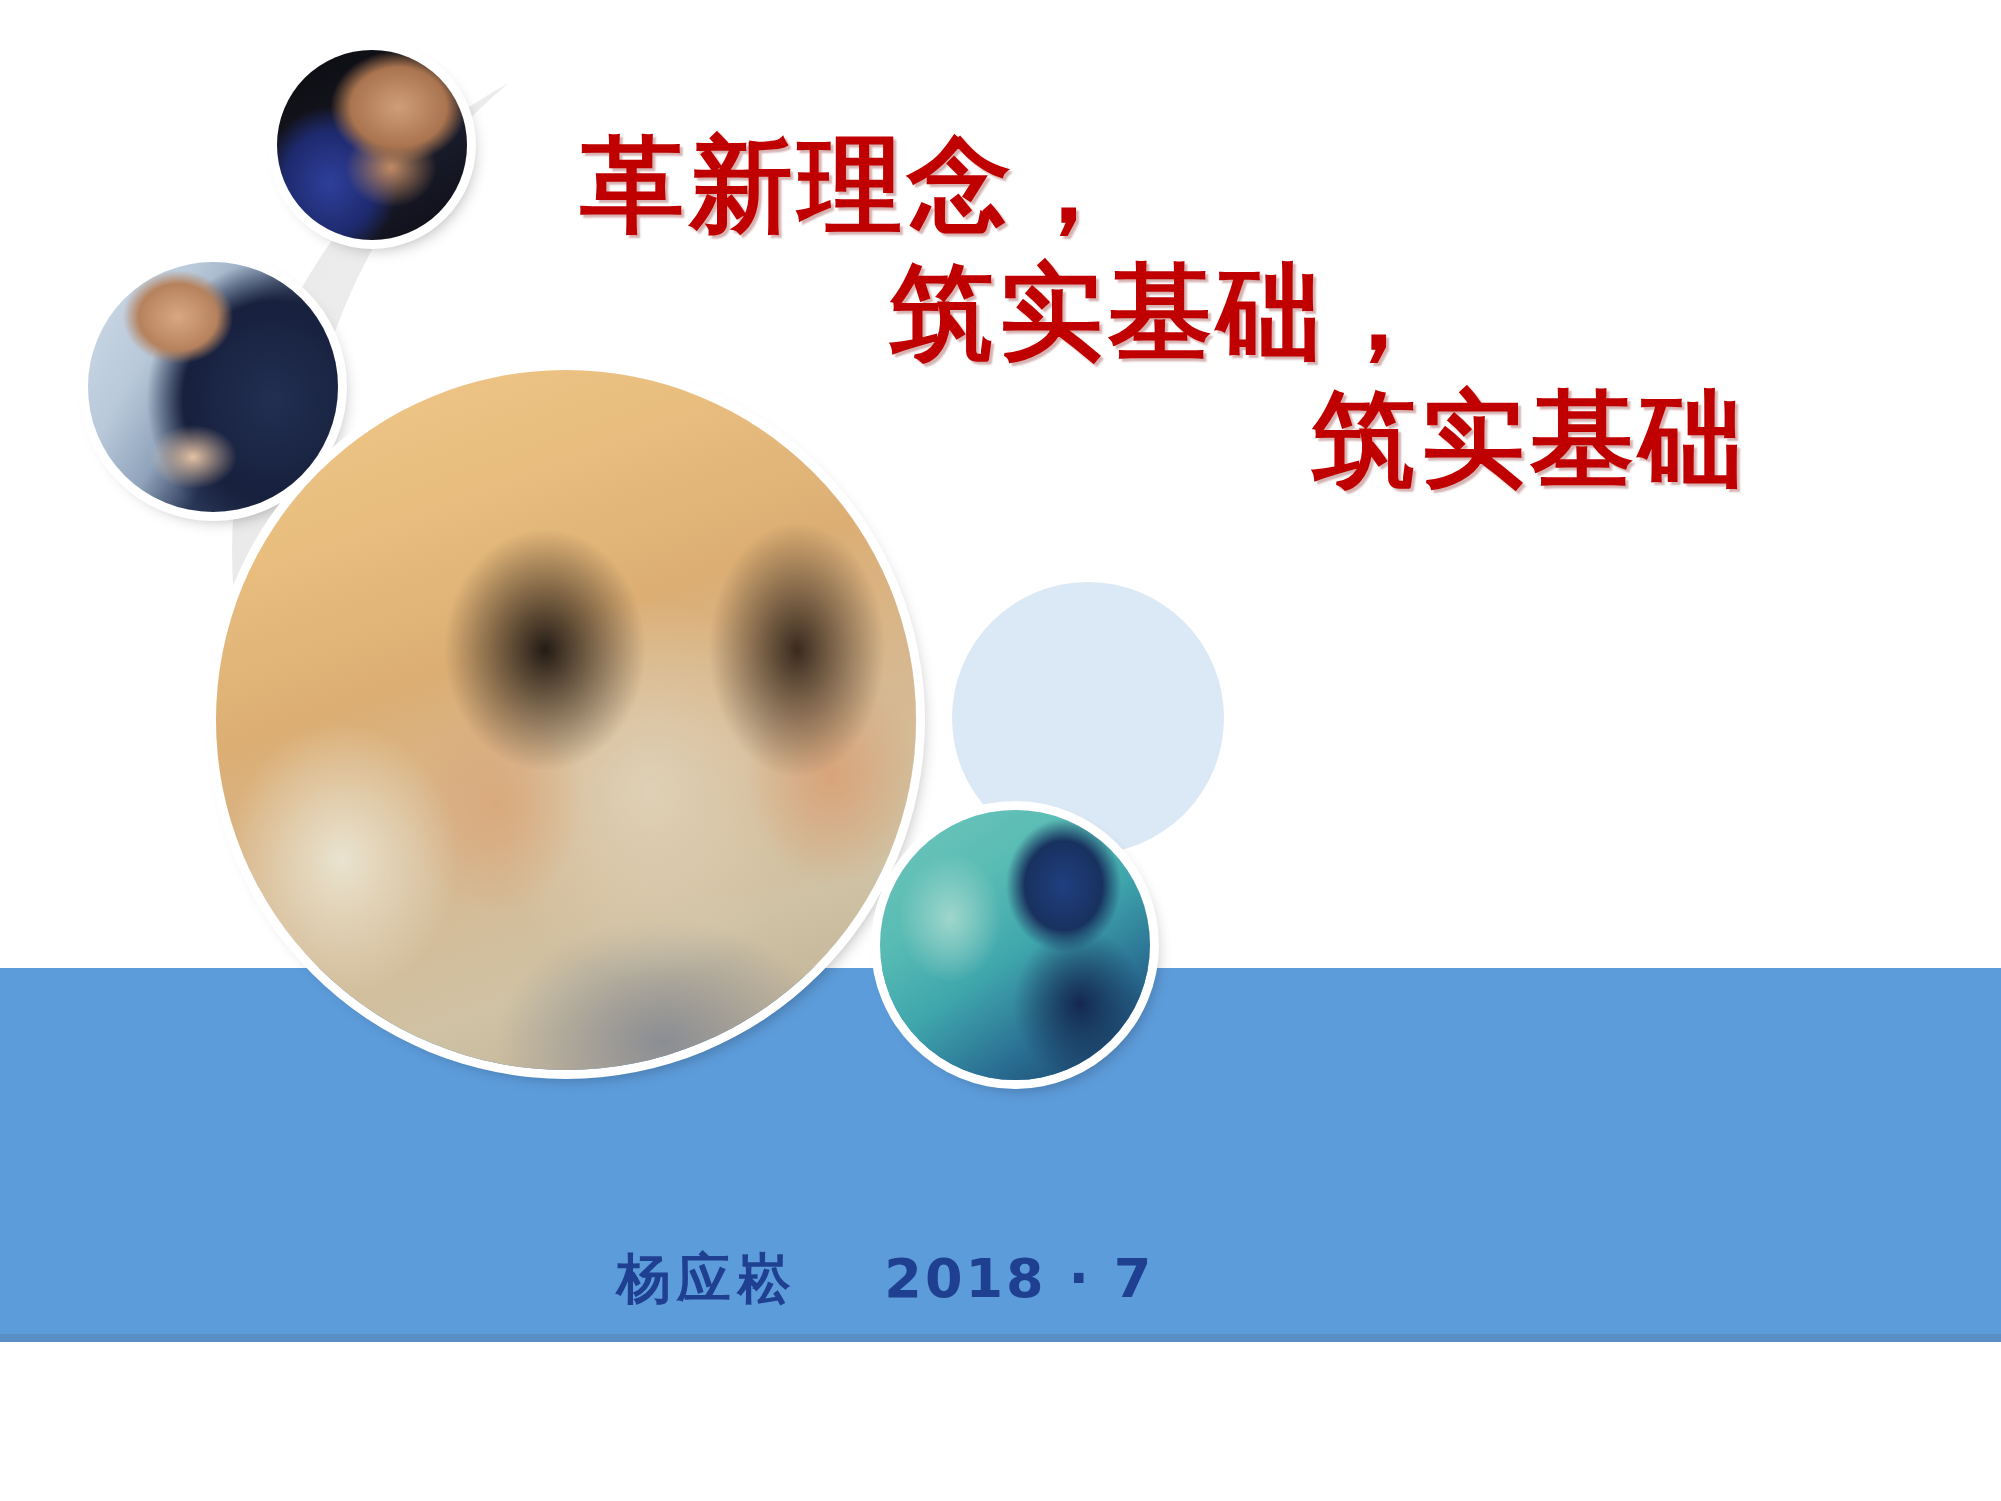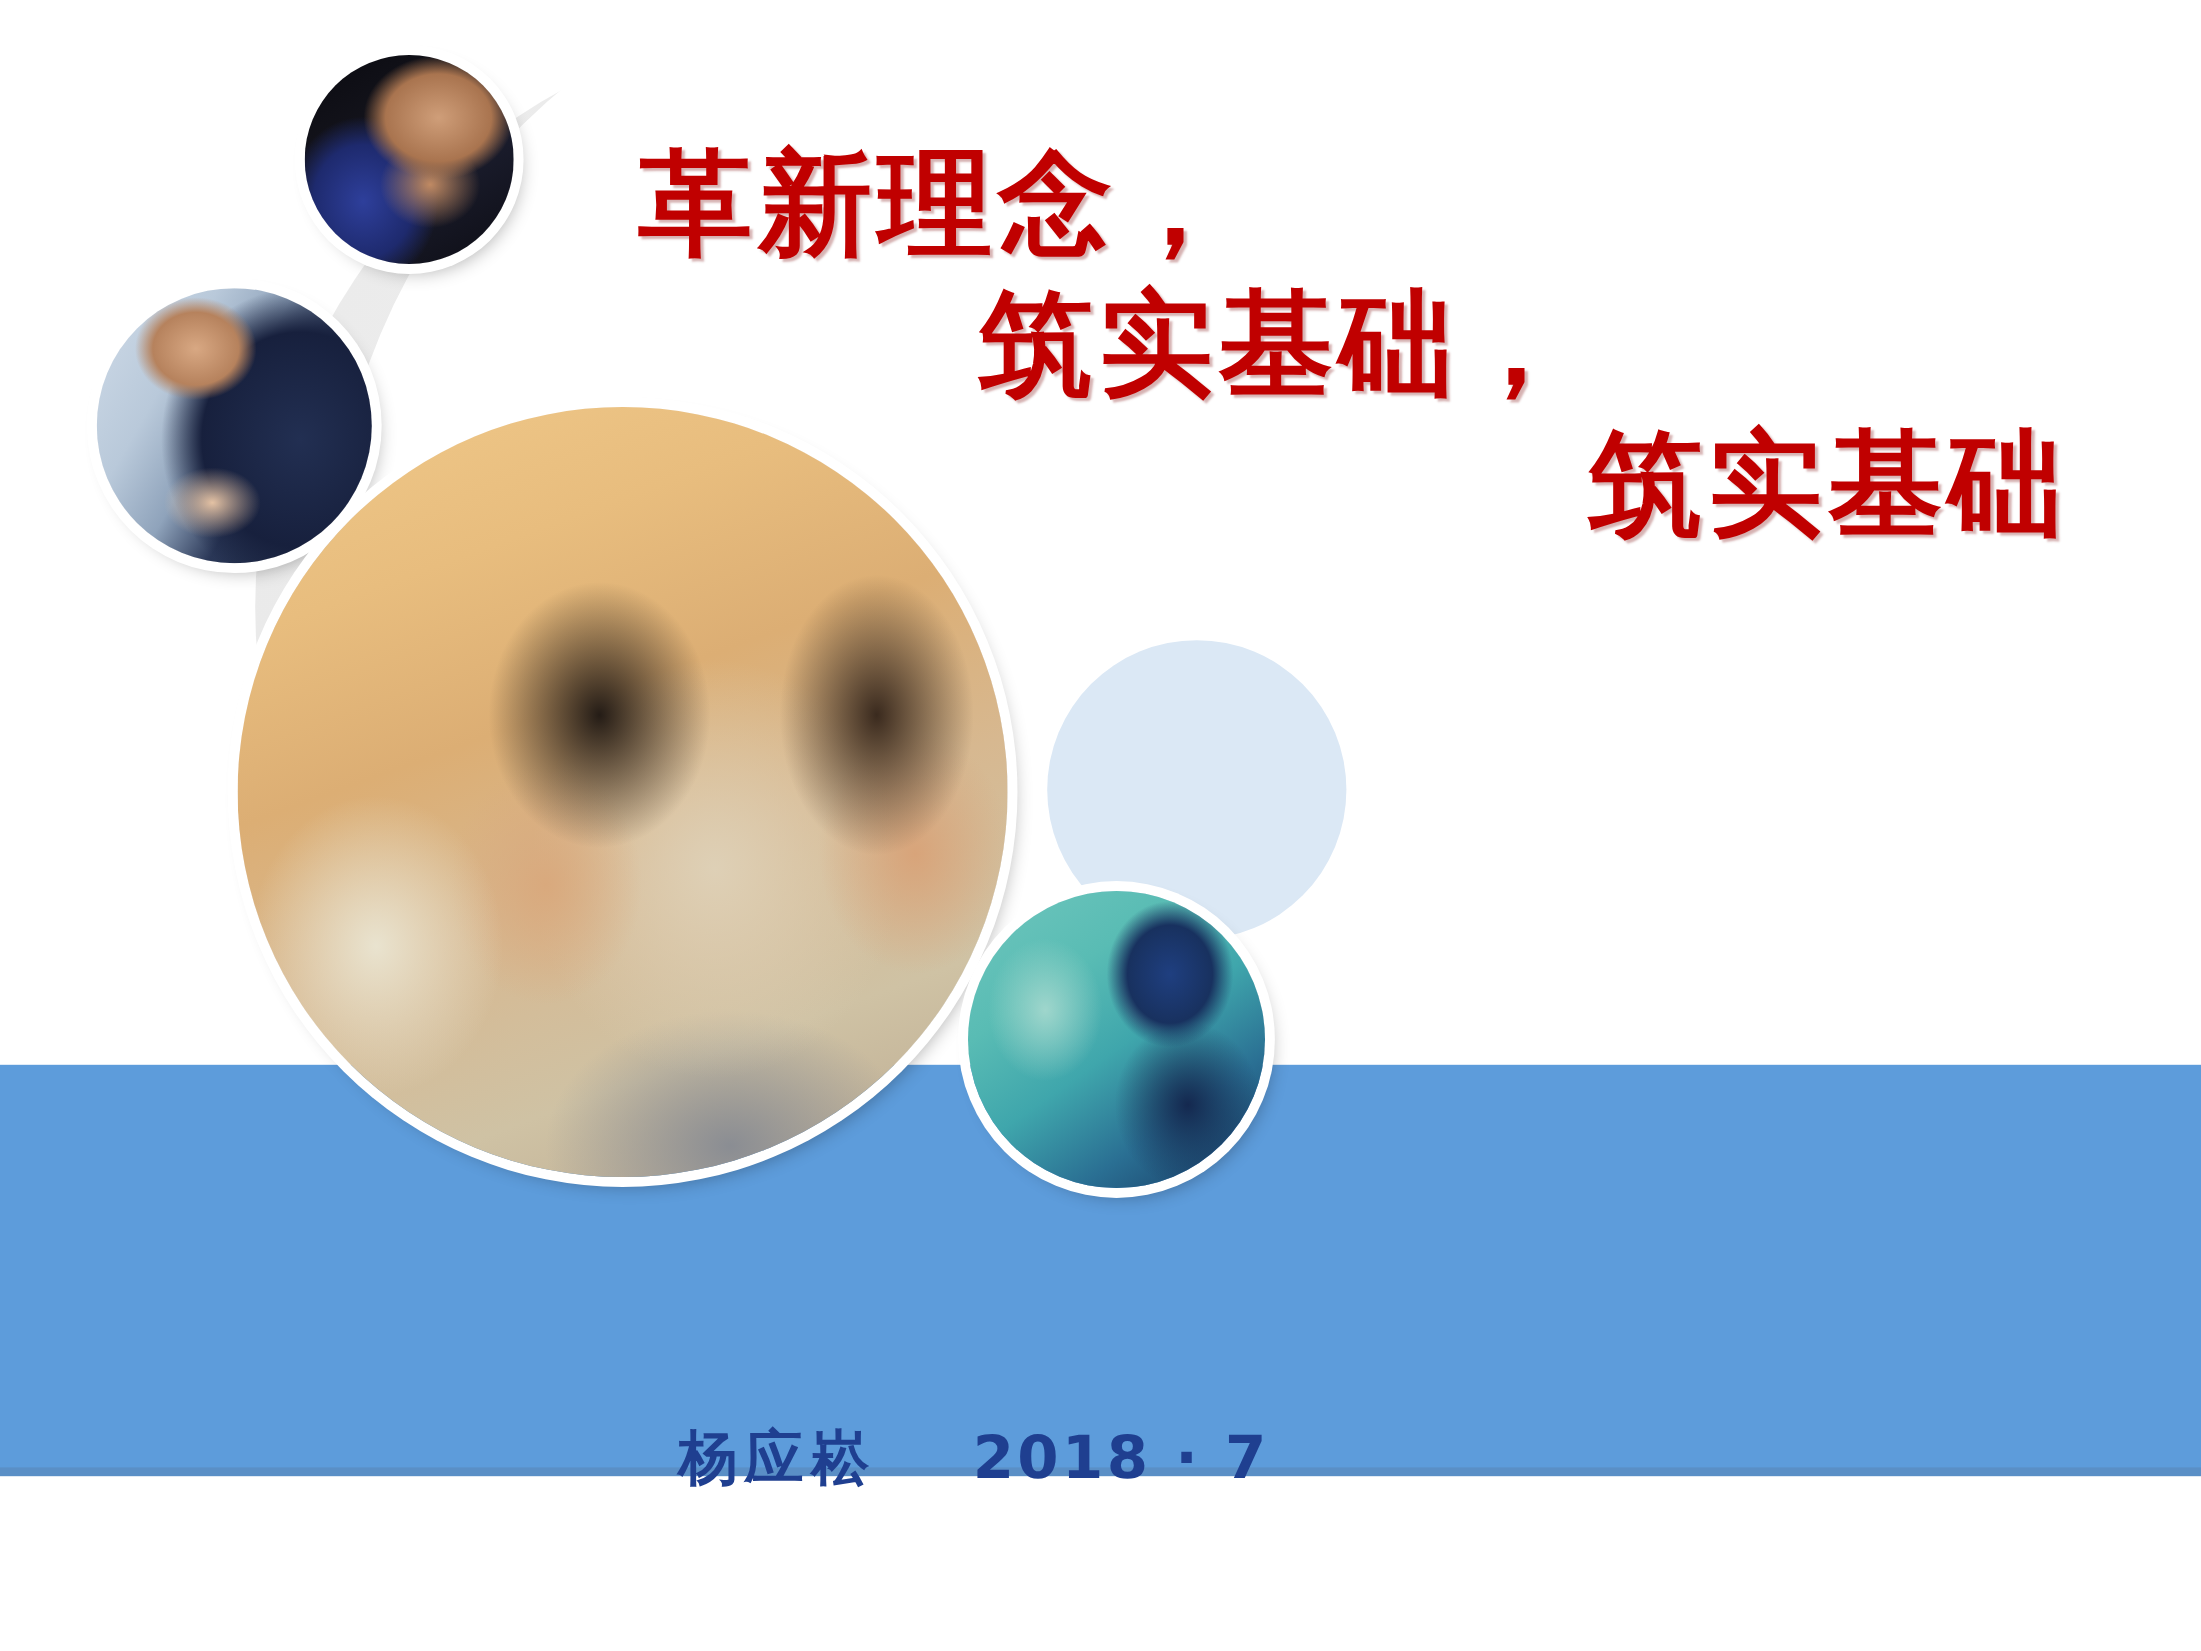--- a/index.html
+++ b/index.html
@@ -130,37 +130,36 @@
     font-weight: 700;
     font-size: 104px;
     line-height: 127px;
     color: #c00000;
     letter-spacing: 5px;
     white-space: nowrap;
     text-shadow: 3px 3px 2px rgba(120,0,0,0.30);
   }
   .line-1 { text-align: left;   padding-left: 20px; }
   .line-2 { text-align: left;   padding-left: 330px; }
-  .line-3 { text-align: right;   padding-left: 620px; }
+  .line-3 { text-align: center;   padding-left: 620px; }
 
   
   .footer-caption {
     position: absolute;
     left: 0;
     top: 1243px;
     width: 1771px;
     text-align: center;
     z-index: 40;
     color: #1f3f90;
     font-family: "DejaVu Sans", sans-serif;
     font-weight: 700;
     font-size: 54px;
     letter-spacing: 2px;
     white-space: nowrap;
-    margin-top: 47px;
   }
   .footer-caption .author { letter-spacing: 6px; }
   .footer-caption .spacer { display: inline-block; width: 46px; }
   .footer-caption .date   { letter-spacing: 3px; }
 </style>
 </head>
 <body>
 
 <div id="slide">
 

